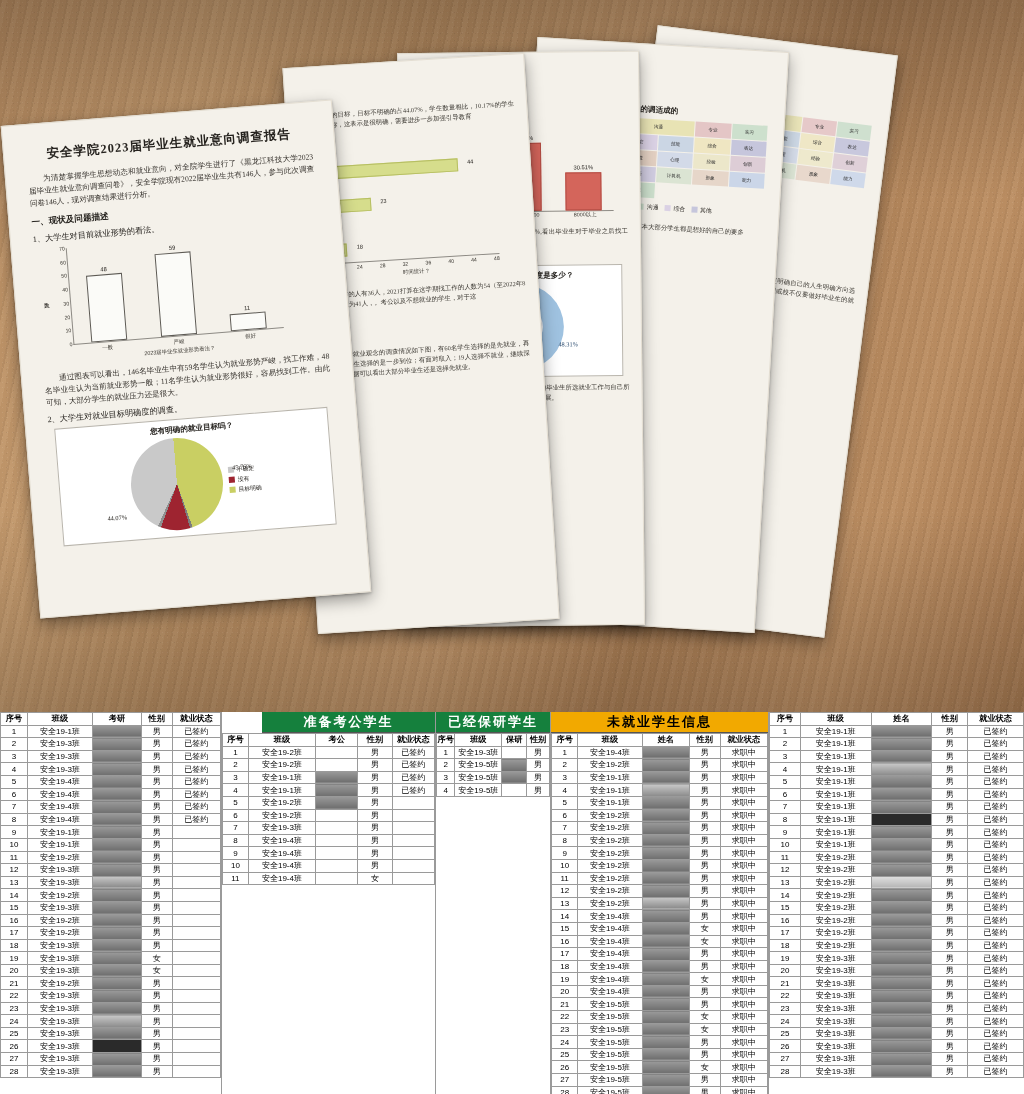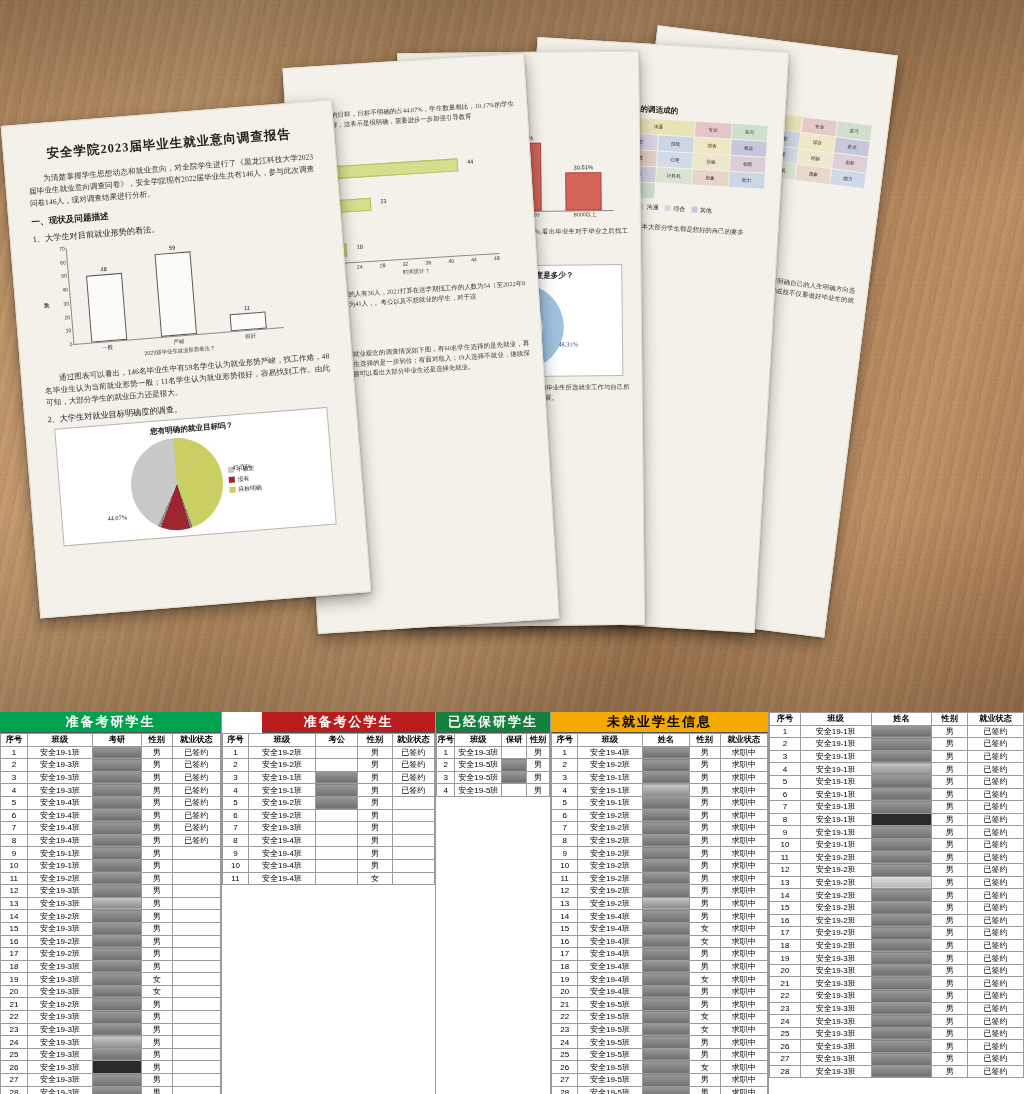--- a/index.html
+++ b/index.html
@@ -78,21 +78,21 @@
     font-family:"Liberation Sans",sans-serif;white-space:nowrap;overflow:hidden;}
   th{font-weight:700;font-size:8.2px;}
   .blk{background:linear-gradient(180deg,#9a9a9a,#6e6e6e);}
   .blk2{background:linear-gradient(180deg,#c8c8c8,#8a8a8a);}
   .blk3{background:#2a2a2a;}
   .blk4{background:linear-gradient(180deg,#e0e0e0,#b5b5b5);}
 
   .t1{width:222px;}
   .t1 .cap{background:#00a250;color:#fff;}
   .t2{width:214px;}
-  .t2 .cap{background:#b91c1c;color:#fff;margin-left:40px;}
+  .t2 .cap{background:#15803d;color:#fff;margin-left:40px;}
   .t3{width:115px;}
   .t3 .cap{background:#15803d;color:#fff;}
   .t4{width:218px;}
   .t4 .cap{background:#f2a900;color:#000;}
   .t5{width:255px;border-right:none;}
   .t5 .cap{background:#f5f500;color:#000;}
 </style>
 </head>
 <body>
 
@@ -299,21 +299,20 @@
               <div class="legend"><i style="background:#c9cf63"></i><span>目标明确</span></div>
             </div>
           </div>
         </div>
       </div>
     </div>
   </div>
 
   <div class="tables">
     <div class="tblwrap t1">
-      <div class="cap">准备考研学生</div>
       <table>
           <thead>
             <tr>
               <th style="width: 12%;">序号</th>
               <th style="width: 30%;">班级</th>
               <th style="width: 22%;">考研</th>
               <th style="width: 14%;">性别</th>
               <th style="width: 22%;">就业状态</th>
             </tr>
           </thead>

